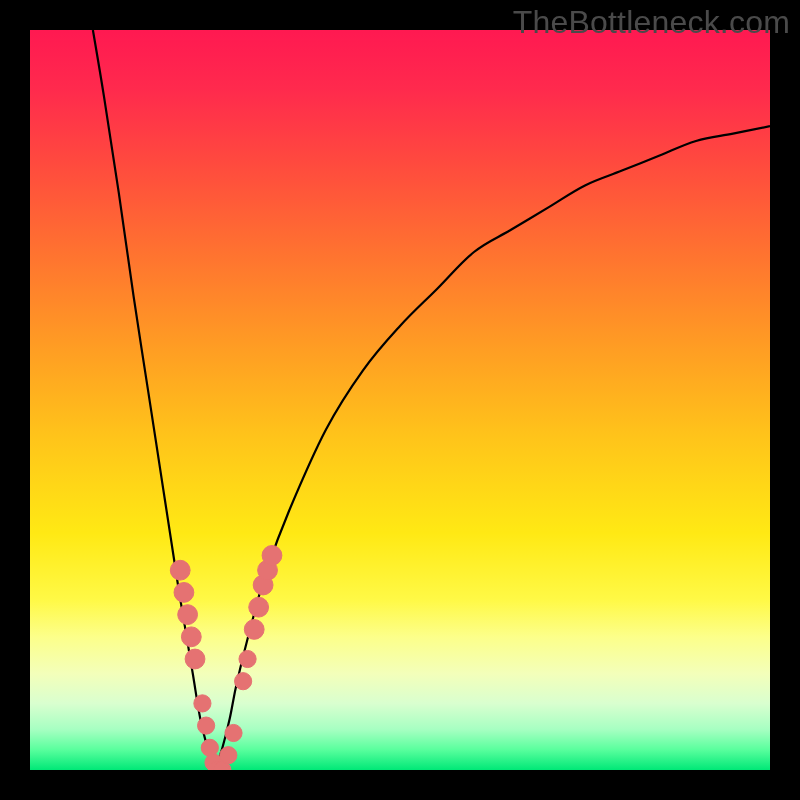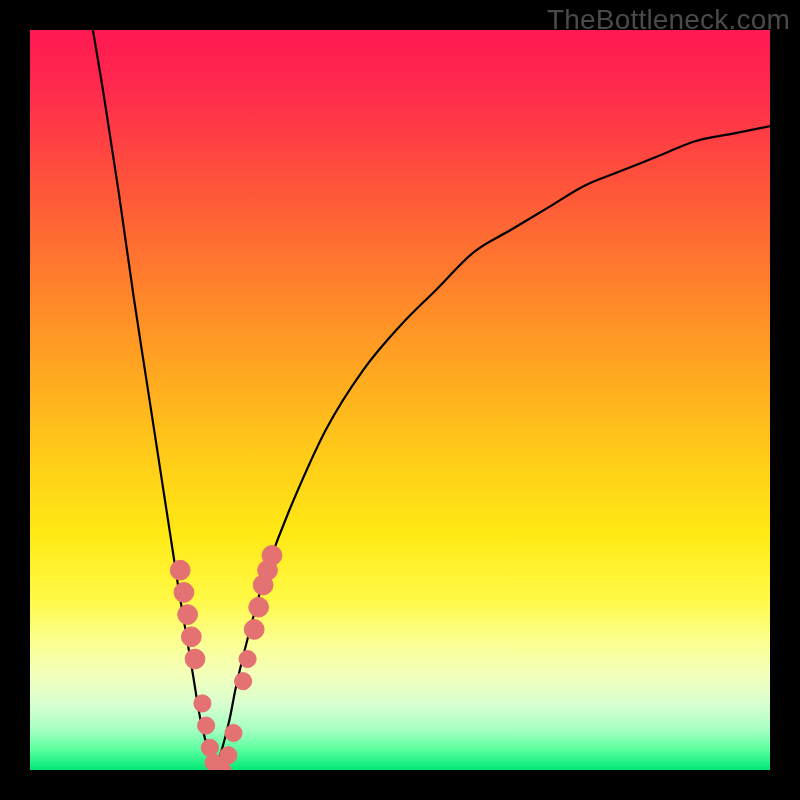--- a/index.html
+++ b/index.html
@@ -24,21 +24,21 @@
     left: 0;
     top: 0;
     width: 100%;
     height: 100%;
   }
   .watermark {
     position: absolute;
     top: 4px;
     right: 10px;
     color: #4a4a4a;
-    font-size: 28px;
+    font-size: 32px;
     font-weight: 500;
     letter-spacing: 0.2px;
     z-index: 30;
   }
   svg.curve {
     position: absolute;
     left: 0;
     top: 0;
     width: 100%;
     height: 100%;

